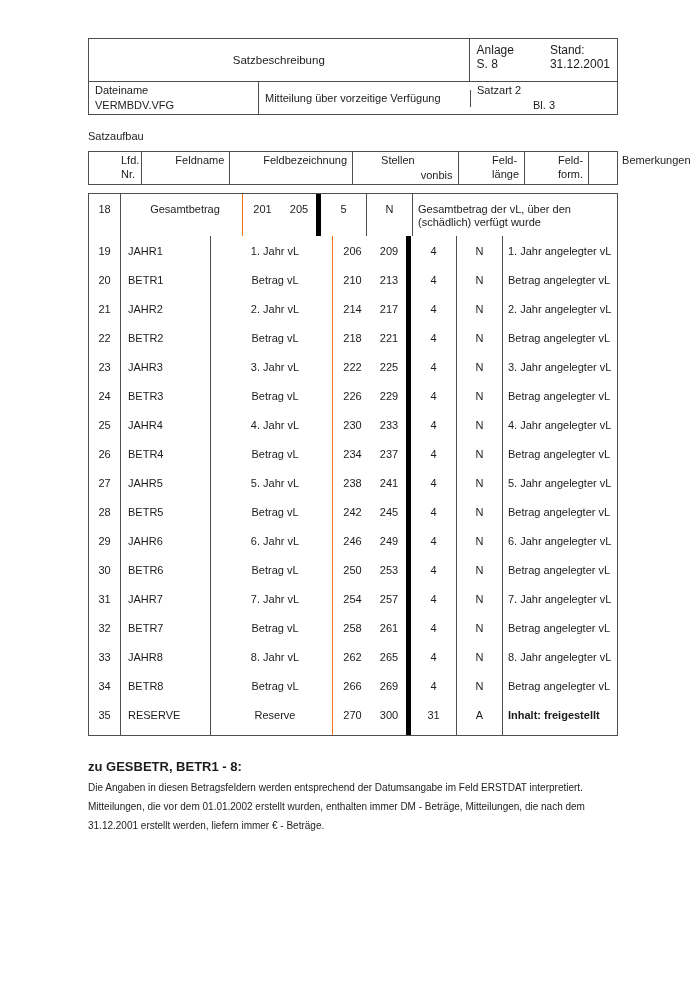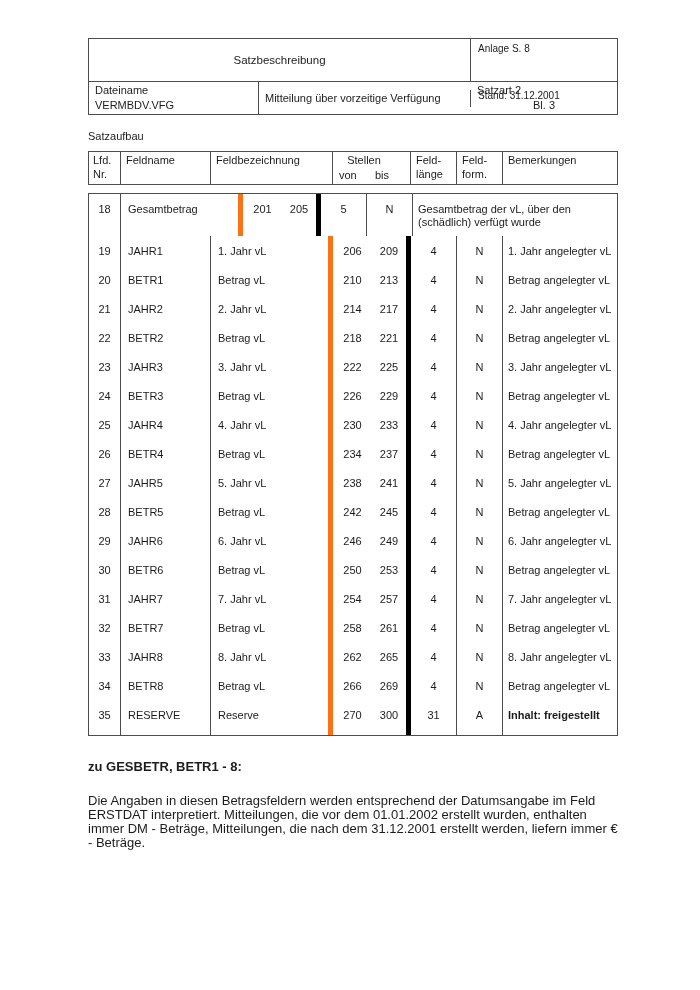--- a/index.html
+++ b/index.html
@@ -5,63 +5,63 @@
   * { margin:0; padding:0; box-sizing:border-box; }
   html,body { background:#ededed; }
   body { font-family:"Liberation Sans", sans-serif; color:#1c1c1c; -webkit-font-smoothing:antialiased; }
   .page { width:700px; height:990px; background:#ffffff; position:relative; margin:0 auto; overflow:hidden; }
   .content { position:absolute; left:88px; top:38px; width:530px; }
 
   
   .hdr-table { border:1px solid #4d4d4d; }
   .hdr-row1 { display:flex; height:42px; }
   .hdr-title-cell { width:382px; border-right:1px solid #4d4d4d; display:flex; align-items:center; justify-content:center; font-size:11.5px; }
-  .hdr-meta-cell { flex:1; padding:4px 7px 3px; display:flex; flex-direction:column; justify-content:space-between; font-size:10px;gap:36px; }
+  .hdr-meta-cell { flex:1; padding:4px 7px 3px; display:flex; flex-direction:row; justify-content:space-between; font-size:12px;gap:36px; }
   .hdr-row2 { display:flex; border-top:1px solid #4d4d4d; height:33px;align-items:center; }
   .hdr-cell { padding:1px 6px; font-size:11px; line-height:15px; }
   .hdr-cell.c1 { width:170px; border-right:1px solid #4d4d4d; }
   .hdr-cell.c2 { width:212px; border-right:1px solid #4d4d4d; }
   .hdr-cell.c3 { flex:1; }
   .bl-center { text-align:center; }
 
   
   .section-title { font-size:11px; margin:15px 0 9px 0; }
 
   
   .thead { border:1px solid #4d4d4d; display:flex; height:34px; font-size:11px; line-height:13.5px; }
-  .th { padding:2px 5px; }
+  .th { padding:2px 5px;margin-left:28px; }
   .b-r { border-right:1px solid #4d4d4d; }
   .th-nr { width:32px; padding-left:4px; padding-right:2px; }
   .th-name { width:90px; }
   .th-bez { width:122px; }
-  .th-stellen { width:78px; display:flex; flex-direction:column; padding:2px 15px 0 0; }
+  .th-stellen { width:78px; display:flex; flex-direction:row; padding:2px 8px 0 0; }
   .stellen-top { text-align:center; }
   .vonbis { display:flex; justify-content:space-between; margin-top:auto; padding:0 6px 2px 6px; }
   .th-len { width:46px; }
   .th-form { width:46px; }
   .th-bem { flex:1; }
 
   
   .tbody { border:1px solid #4d4d4d; margin-top:8px; }
   .trow { display:flex; }
   .trow > div { padding-top:9px; padding-bottom:7px; font-size:11px; line-height:13px; }
   .c-nr   { width:32px;  text-align:center; border-right:1px solid #4d4d4d; }
   .c-name { width:90px;  padding-left:7px;  border-right:1px solid #4d4d4d; }
-  .c-bez  { width:122px; padding-left:7px;  border-right:5px solid #f97316; }
+  .c-bez  { width:122px; padding-left:7px;  border-right:1px solid #f97316;text-align:center; }
   .c-von  { width:39px;  text-align:center; }
   .c-bis  { width:39px;  text-align:center; border-right:5px solid #000000; }
   .c-len  { width:46px;  text-align:center; border-right:1px solid #4d4d4d; }
   .c-form { width:46px;  text-align:center; border-right:1px solid #4d4d4d; }
   .c-bem  { flex:1; padding-left:5px; padding-right:5px; font-size:9px; line-height:10.5px; padding-top:10px; }
   .trow:last-child .c-bem { font-size:11px; line-height:13px; padding-top:9px;font-weight:bold; }
   .trow:last-child > div { padding-bottom:13px; }
 
   
   .fnote-title { font-size:13px; font-weight:bold; margin-top:23px; }
-  .fnote-text { font-size:13px; line-height:14px; margin-top:20px; width:530px; }
+  .fnote-text { font-size:10px; line-height:19px; margin-top:4px; width:530px; }
 </style>
 </head>
 <body>
 
 <div class="page">
   <div class="content">
 
     <div class="hdr-table">
       <div class="hdr-row1">
         <div class="hdr-title-cell">Satzbeschreibung</div>

